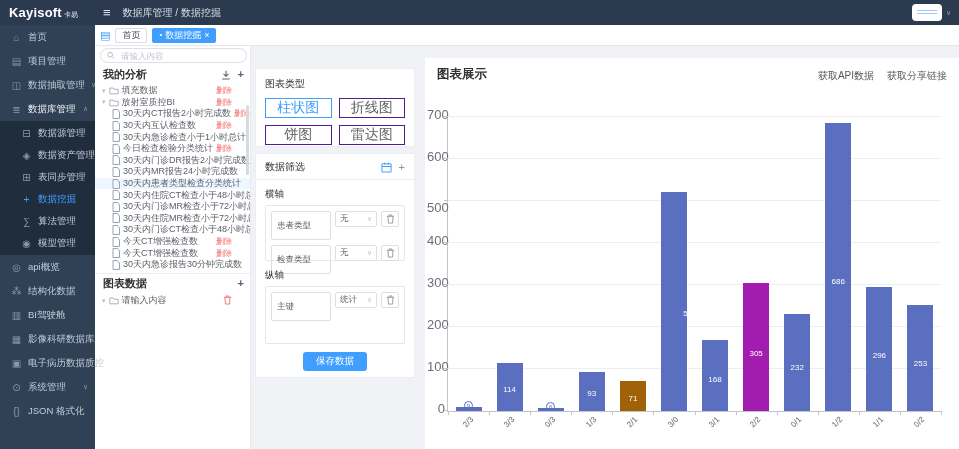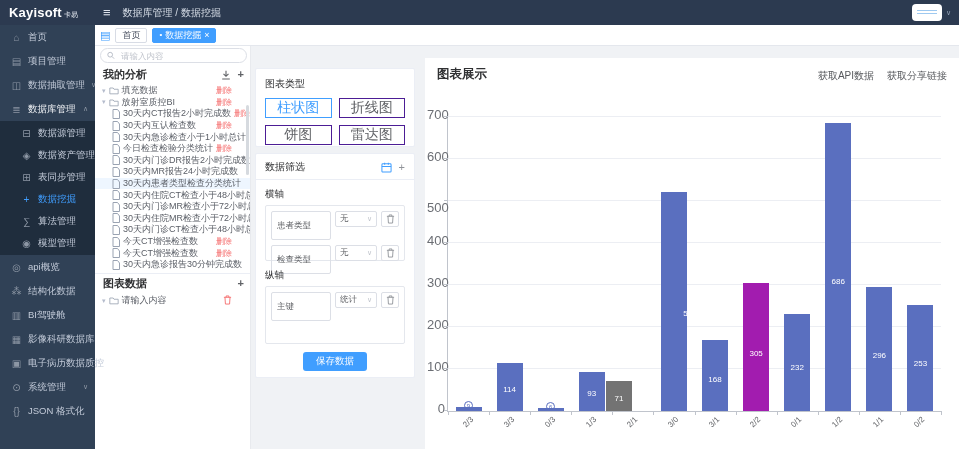--- a/index.html
+++ b/index.html
@@ -513,21 +513,21 @@
           <div class="bar-label" style="bottom: 16.546px;">114</div>
         </div>
         <span class="xlabel" style="left: 31.625px; top: 298px;">3/3</span>
         <div class="bar-badge" style="left: 98.2083px; bottom: -0.48px; border-color: rgb(90, 111, 191); color: rgb(90, 111, 191);">6</div>
         <div class="bar" style="left: 89.7083px; width: 26px; height: 2.52px; background: rgb(90, 111, 191);"></div>
         <span class="xlabel" style="left: 72.7083px; top: 298px;">0/3</span>
         <div class="bar" style="left: 130.792px; width: 26px; height: 39.06px; background: rgb(90, 111, 191);">
           <div class="bar-label" style="bottom: 12.577px;">93</div>
         </div>
         <span class="xlabel" style="left: 113.792px; top: 298px;">1/3</span>
-        <div class="bar" style="left: 158px; width: 26px; height: 29.82px; background: #737373;">
+        <div class="bar" style="left: 172px; width: 26px; height: 29.82px; background: #a16207;">
           <div class="bar-label" style="bottom: 8.419px;">71</div>
         </div>
         <span class="xlabel" style="left: 154.875px; top: 298px;">2/1</span>
         <div class="bar" style="left: 212.958px; width: 26px; height: 218.82px; background: rgb(90, 111, 191);">
           <div class="bar-label" style="bottom: 93.469px; padding-left: 16px;">521</div>
         </div>
         <span class="xlabel" style="left: 195.958px; top: 298px;">3/0</span>
         <div class="bar" style="left: 254.042px; width: 26px; height: 70.56px; background: rgb(90, 111, 191);">
           <div class="bar-label" style="bottom: 26.752px;">168</div>
         </div>

